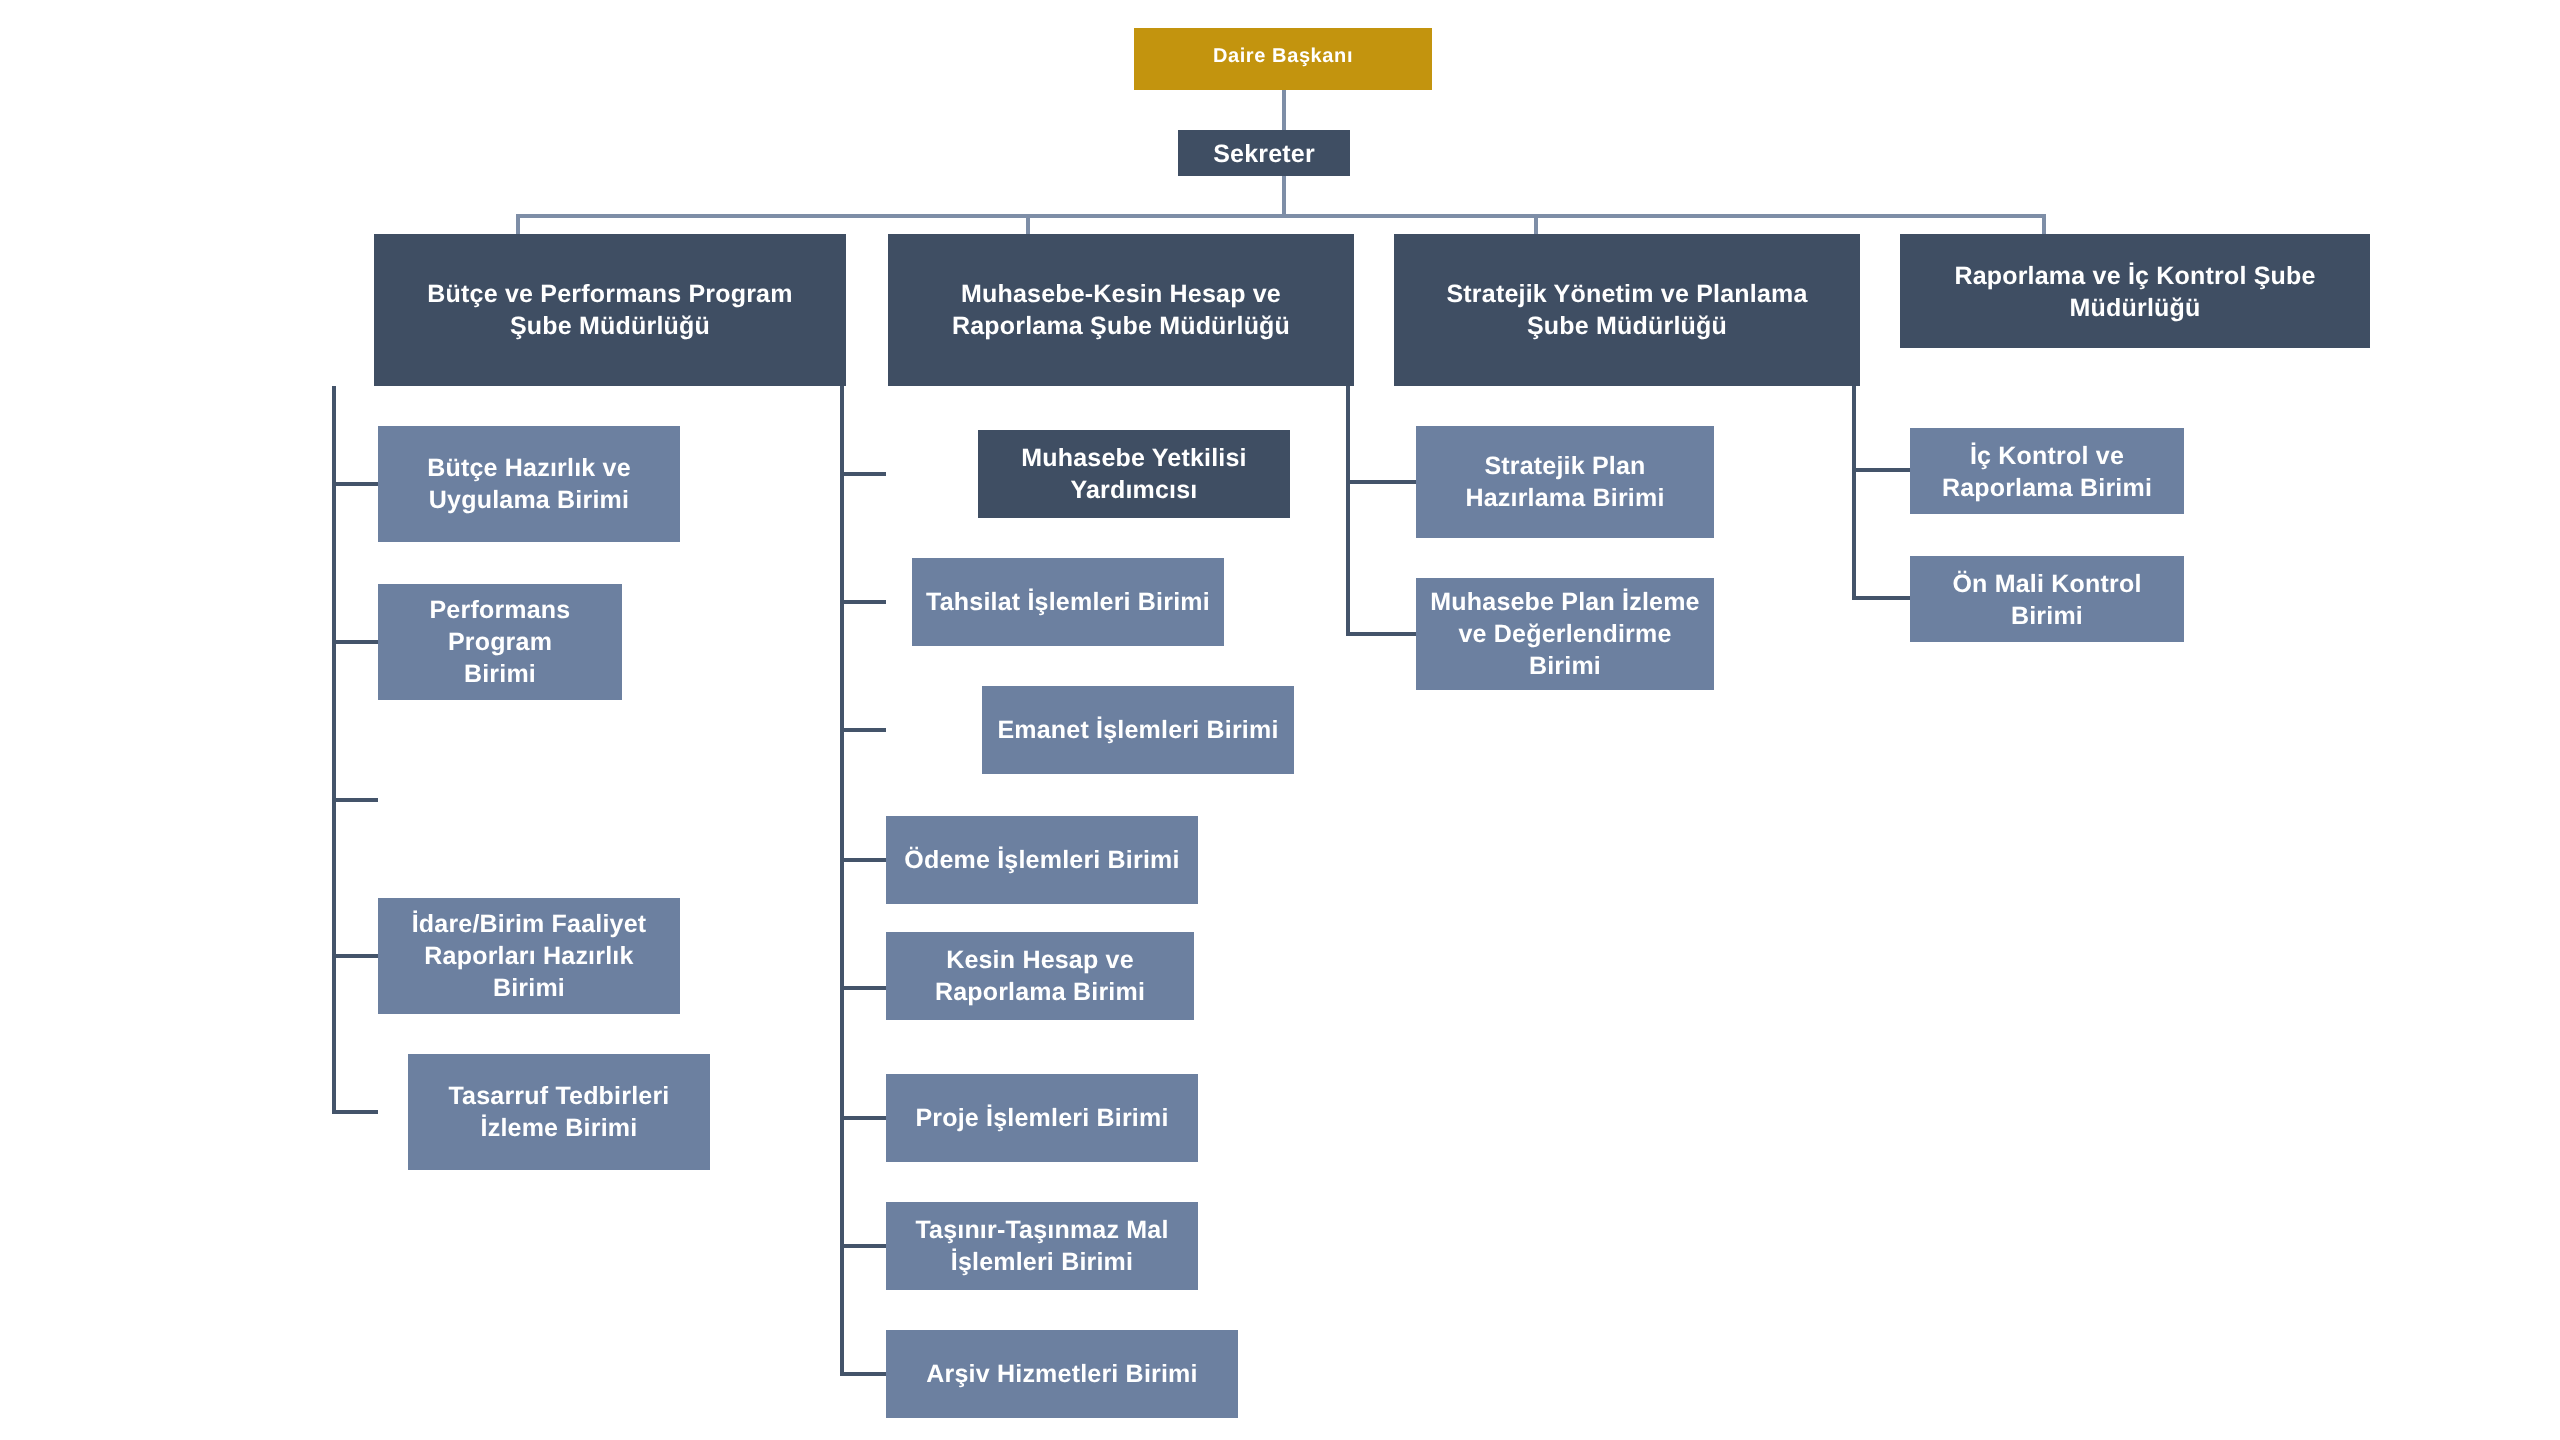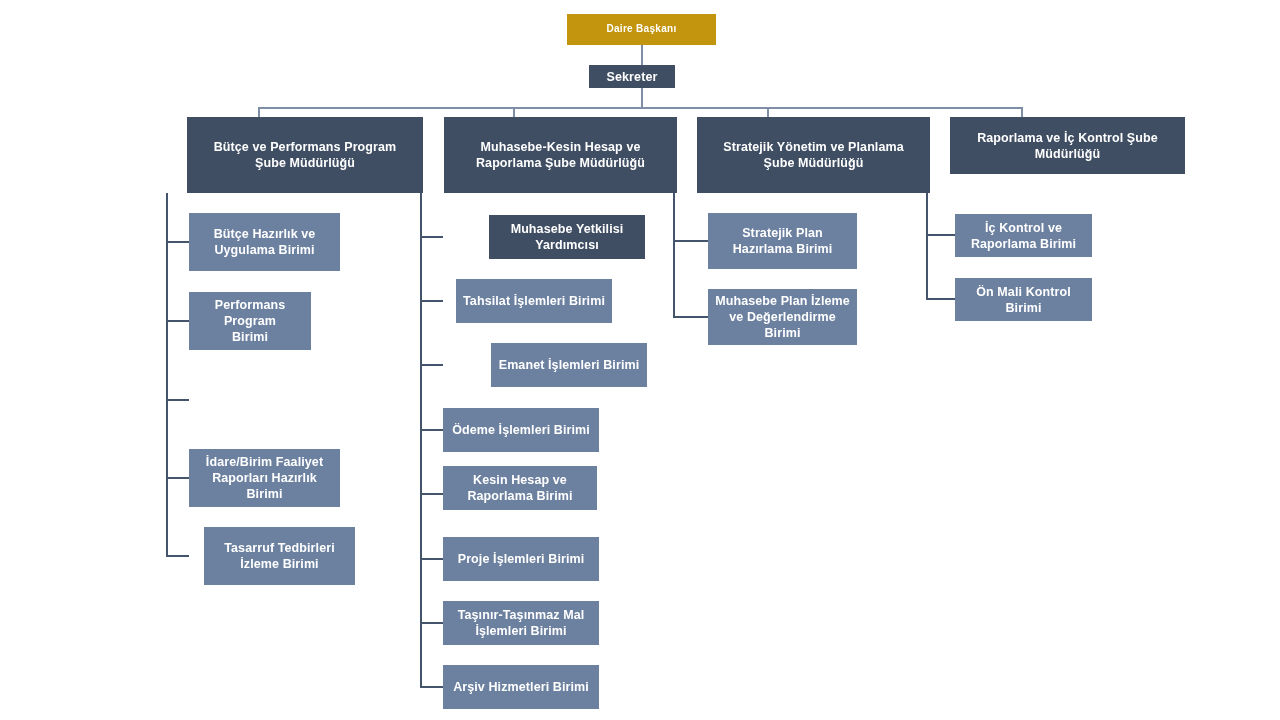--- a/index.html
+++ b/index.html
@@ -84,21 +84,21 @@
   <div class="node dark" style="left:443px; top:215px; width:156px; height:44px;">Muhasebe Yetkilisi
 Yardımcısı</div>
   <div class="node light" style="left:456px; top:279px; width:156px; height:44px;">Tahsilat İşlemleri Birimi</div>
   <div class="node light" style="left:443px; top:343px; width:156px; height:44px;margin-left:48px;">Emanet İşlemleri Birimi</div>
   <div class="node light" style="left:443px; top:408px; width:156px; height:44px;">Ödeme İşlemleri Birimi</div>
   <div class="node light" style="left:443px; top:466px; width:154px; height:44px;">Kesin Hesap ve
 Raporlama Birimi</div>
   <div class="node light" style="left:443px; top:537px; width:156px; height:44px;">Proje İşlemleri Birimi</div>
   <div class="node light" style="left:443px; top:601px; width:156px; height:44px;">Taşınır-Taşınmaz Mal
 İşlemleri Birimi</div>
-  <div class="node light" style="left:443px; top:665px; width:156px; height:44px;">Arşiv Hizmetleri Birimi</div>
+  <div class="node light" style="left:443px; top:665px; width:176px; height:44px;">Arşiv Hizmetleri Birimi</div>
 
   <div class="node light" style="left:708px; top:213px; width:149px; height:56px;">Stratejik Plan
 Hazırlama Birimi</div>
   <div class="node light" style="left:708px; top:289px; width:149px; height:56px;">Muhasebe Plan İzleme
 ve Değerlendirme
 Birimi</div>
 
   <div class="node light" style="left:955px; top:214px; width:137px; height:43px;">İç Kontrol ve
 Raporlama Birimi</div>
   <div class="node light" style="left:955px; top:278px; width:137px; height:43px;">Ön Mali Kontrol

